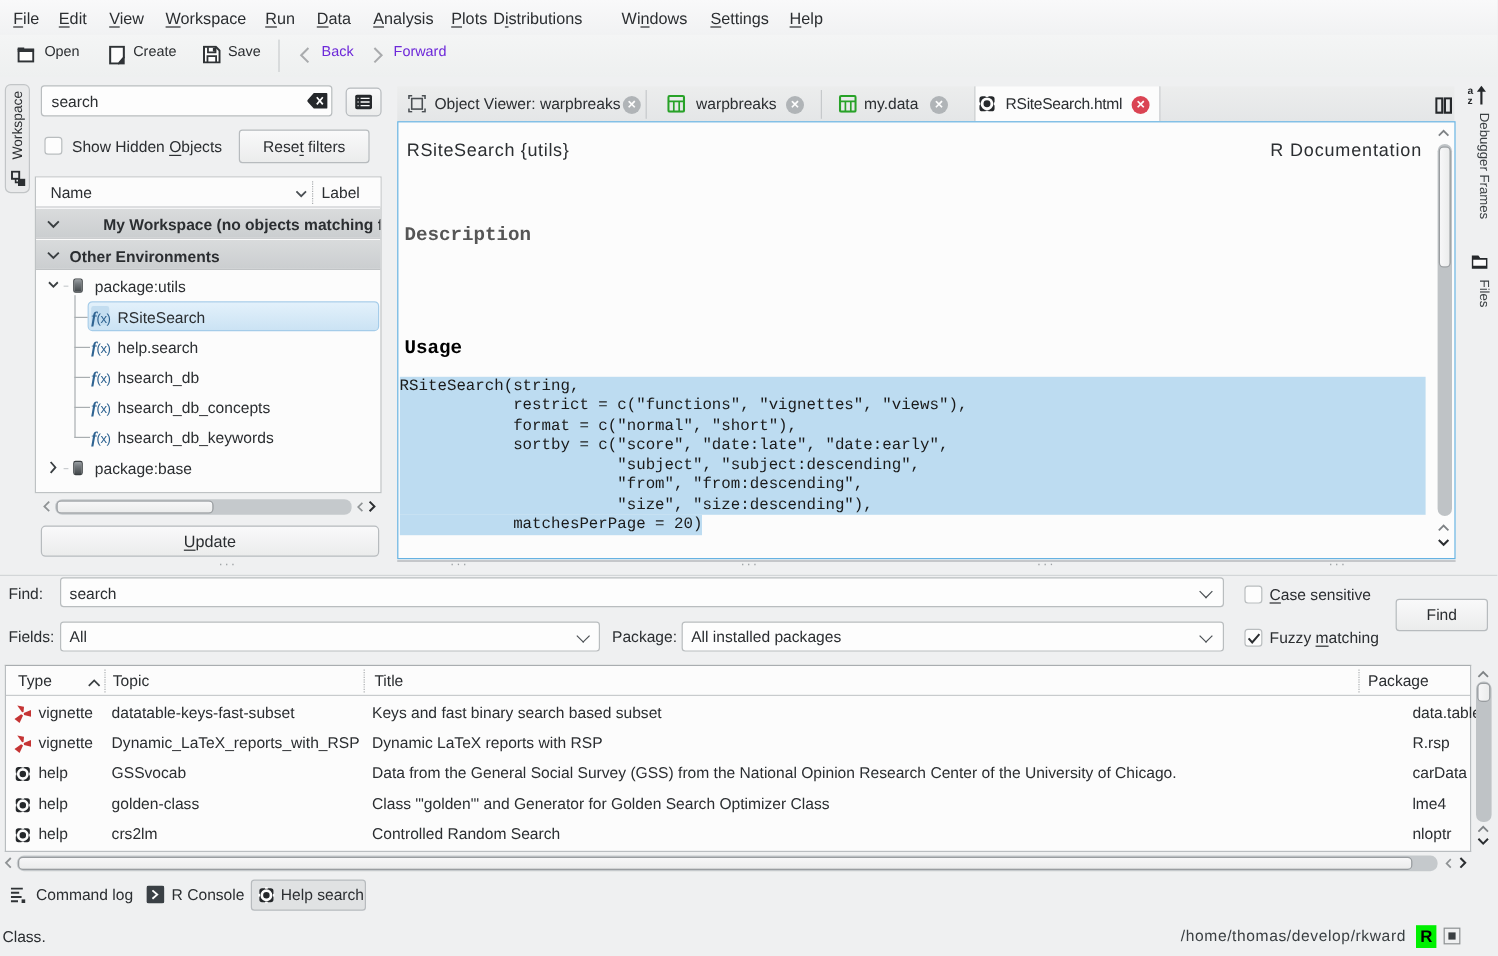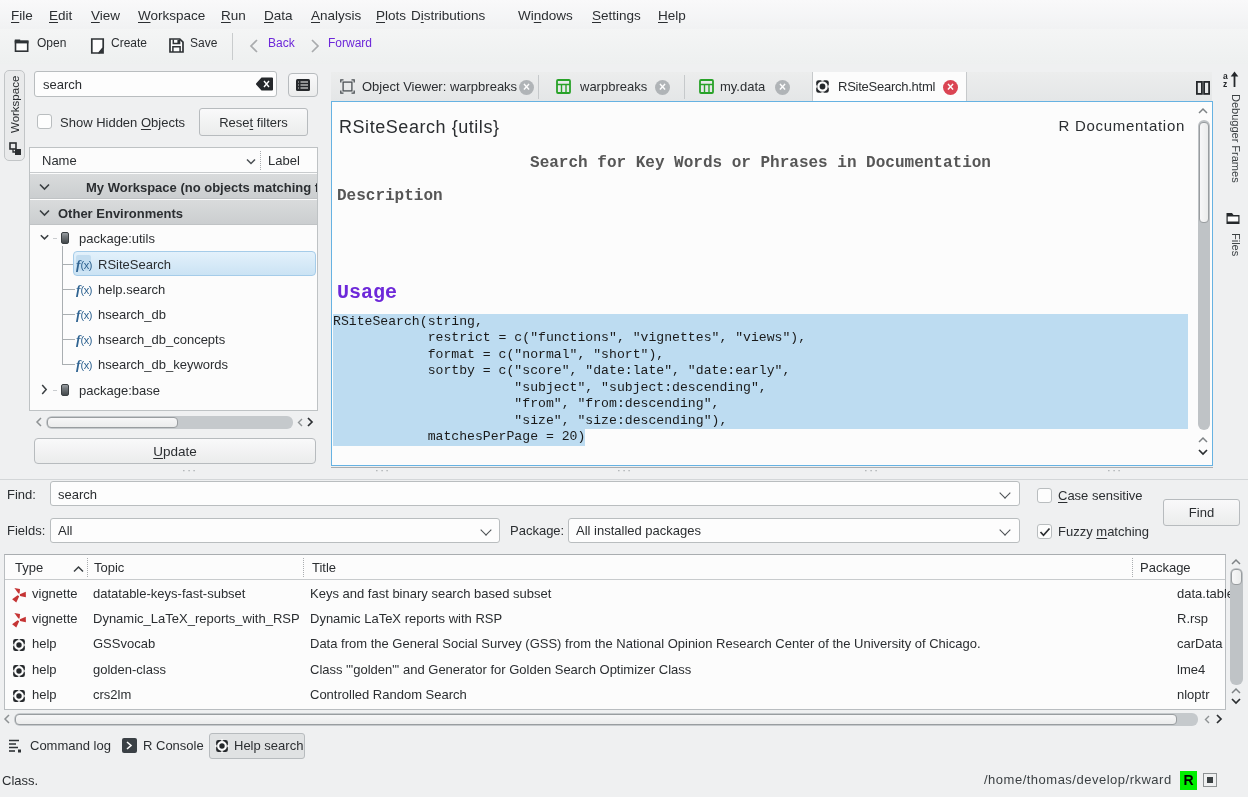--- a/index.html
+++ b/index.html
@@ -213,25 +213,24 @@
   <svg class="abs" style="left:1196px;top:81px" width="14" height="14" viewBox="0 0 14 14">
       <rect x="0.9" y="0.9" width="5" height="12" fill="none" stroke="#25282b" stroke-width="1.8"></rect>
       <rect x="8.1" y="0.9" width="5" height="12" fill="none" stroke="#25282b" stroke-width="1.8"></rect>
     </svg>
 </div>
 
 <div class="abs" style="left:331px;top:101px;width:882px;height:365px;background:#fcfcfc;border:1.5px solid #66b2e2;"></div>
 <div class="abs" style="left:331px;top:466.5px;width:882px;height:1.5px;background:#a9adb0;"></div>
 <div class="abs" style="left:0px;top:478.5px;width:1248px;height:1px;background:#d3d6d8;"></div>
 <div id="doc" style="position:absolute;left:333px;top:102px;width:862px;height:362px;overflow:hidden;">
-  <span class="abs" style="left:6px;top:14.5px;font-size:18px;letter-spacing:0.55px;">RSiteSearch {utils}</span>
+  <span class="abs" style="left:6px;top:14.5px;font-size:15px;letter-spacing:0.55px;">RSiteSearch {utils}</span>
   <span class="abs" style="right:10px;top:14.5px;font-size:15px;letter-spacing:0.7px;">R Documentation</span>
-  <div class="abs mono" style="left:0;top:152px;width:855px;text-align:center;font-weight:bold;font-size:16px;color:#565656;top:52px;">Search for Key Words or Phrases in Documentation</div>
   <div class="abs mono" style="left:4px;top:85px;font-weight:bold;font-size:16px;color:#565656;">Description</div>
-  <div class="abs mono" style="left:4px;top:179px;font-weight:bold;font-size:20px;color:#6d28d9;">Usage</div>
+  <div class="abs mono" style="left:4px;top:179px;font-weight:bold;font-size:16px;color:#000000;">Usage</div>
   <div class="abs hl" style="left:0;top:211.5px;width:855px;height:115.5px;"></div>
   <div class="abs hl" style="left:0;top:327px;width:252px;height:16.5px;"></div>
   <pre class="abs mono" style="left:0;top:211.5px;font-size:13.15px;line-height:16.5px;color:#1a1a1a;">RSiteSearch(string,
             restrict = c("functions", "vignettes", "views"),
             format = c("normal", "short"),
             sortby = c("score", "date:late", "date:early",
                        "subject", "subject:descending",
                        "from", "from:descending",
                        "size", "size:descending"),
             matchesPerPage = 20)</pre>

